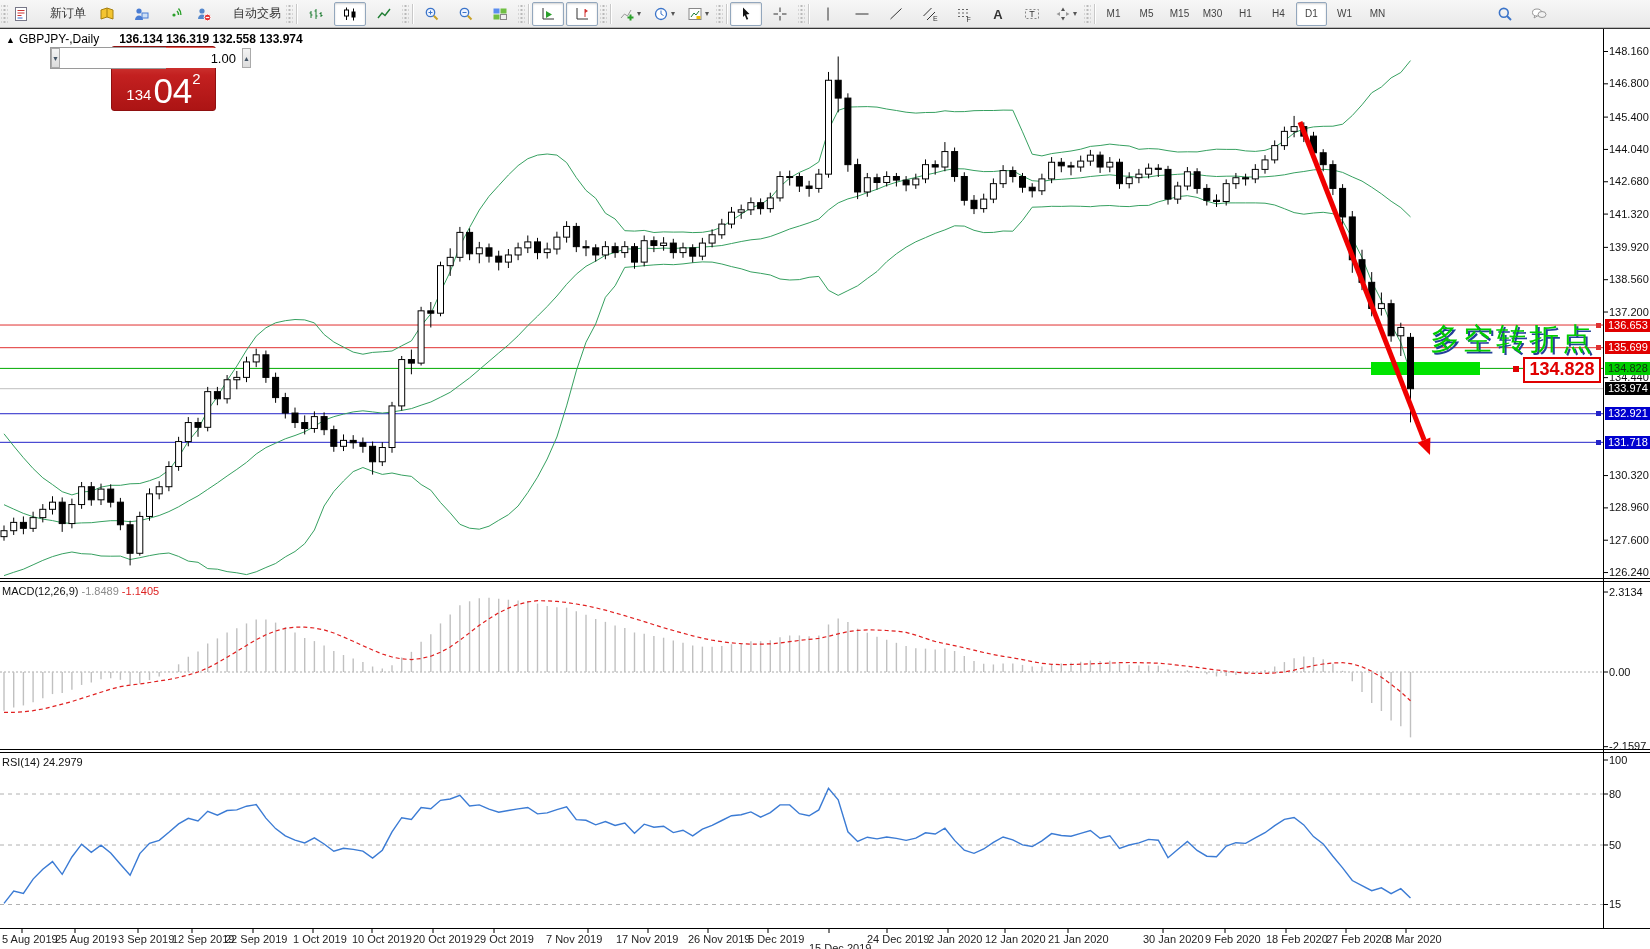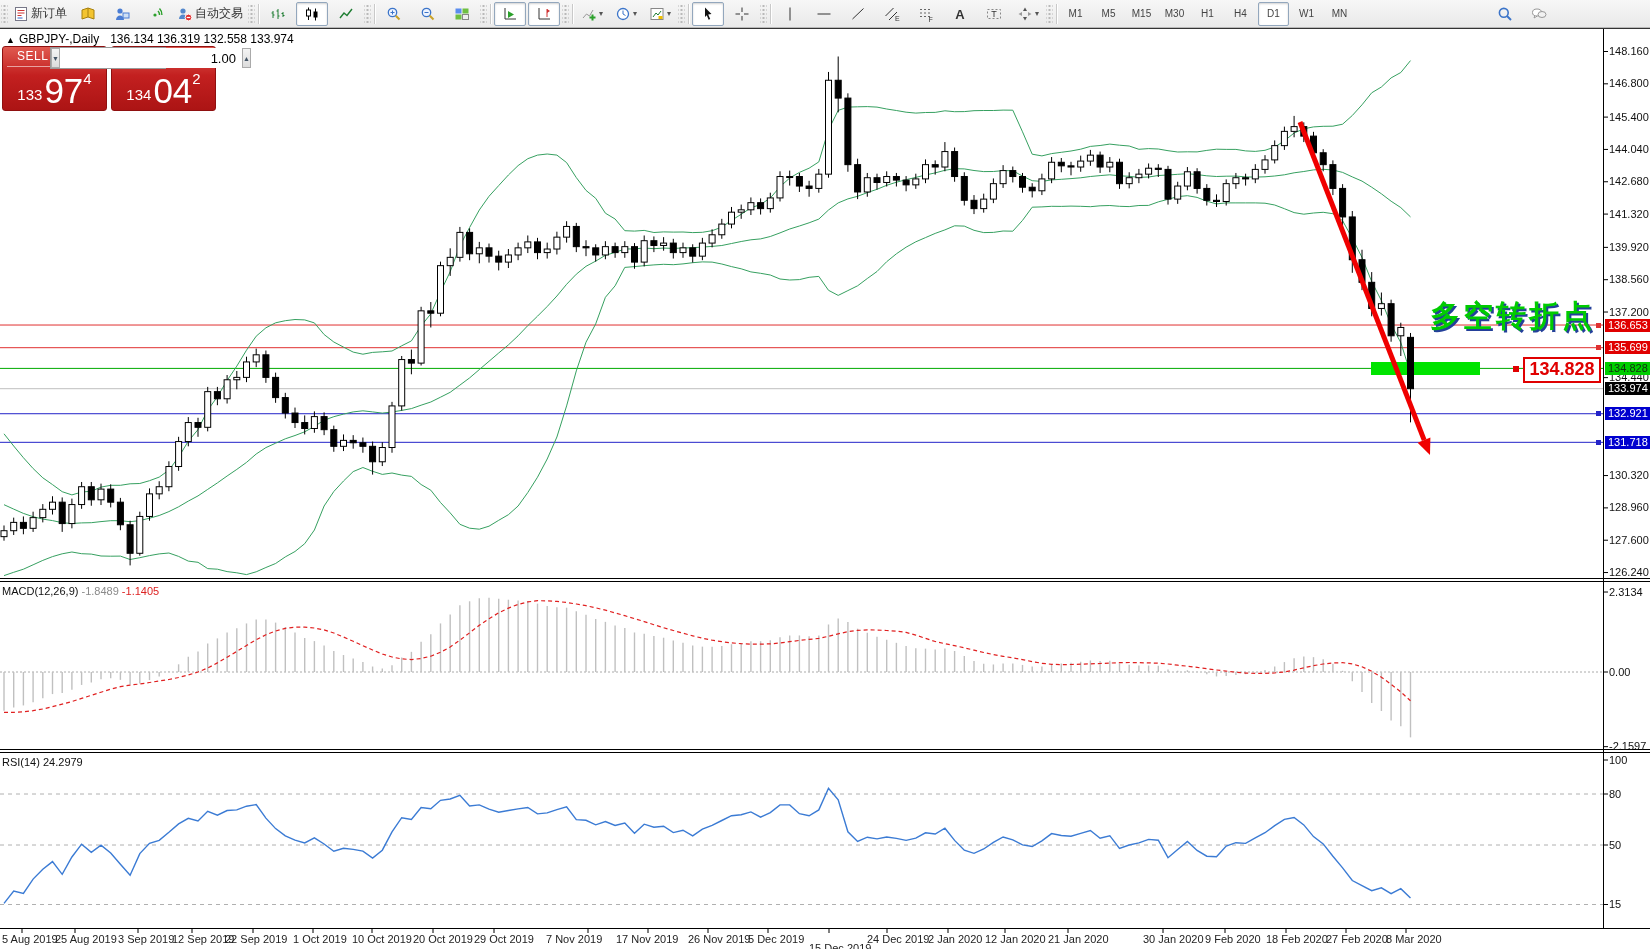--- a/index.html
+++ b/index.html
@@ -13,29 +13,29 @@
     border-bottom:1px solid #b8b8b8;display:flex;align-items:center;z-index:10;}
   .tb-group{display:flex;align-items:center;height:27px;}
   .grip{width:7px;height:18px;margin:0 1px;
     background-image:radial-gradient(circle,#b9b9b9 1px,transparent 1.3px);
     background-size:4px 4px;background-position:center;}
   .tb-sep{width:1px;height:20px;background:#c9c9c9;margin:0 2px;box-shadow:1px 0 0 #fff;}
   .tb-btn{display:flex;align-items:center;justify-content:center;height:22px;min-width:26px;
     margin:0 1px;border:1px solid transparent;border-radius:2px;color:#333;font-size:12px;
     padding:0 2px;cursor:default;}
   .tb-btn.pressed{background:#fff;border:1px solid #93a7bd;box-shadow:inset 0 1px 2px rgba(0,0,0,.18);}
-  .tb-btn .lbl{margin-left:2px;white-space:nowrap;}
+  .tb-btn .lbl{margin-left:21px;white-space:nowrap;}
   .caret{font-size:8px;color:#555;margin-left:2px;}
   .tf .tb-btn{min-width:25px;font-size:10px;color:#444;}
   #tb-right{margin-left:auto;margin-right:94px;display:flex;align-items:center;}
 
   
   #chart-title{position:absolute;left:6px;top:32px;font-size:12px;color:#000;z-index:8;}
   #chart-title .tri{font-size:9px;margin-right:4px;color:#000;}
-  #chart-title .vals{margin-left:11px;}
+  #chart-title .vals{margin-left:20px;font-weight:bold;}
 
   
   #oct{position:absolute;left:2px;top:46px;width:212px;height:63px;z-index:9;}
   .oct-btn{position:absolute;top:0;width:103px;height:63px;border-radius:3px;
     background:linear-gradient(180deg,#e05a50 0%,#c32020 45%,#ac1414 100%);
     border:1px solid #8f1010;color:#fff;}
   .oct-btn .tag{position:absolute;top:2px;font-size:12px;letter-spacing:.5px;color:#fff;}
   .oct-btn .rule{position:absolute;left:4px;right:4px;top:19px;height:1px;background:rgba(255,255,255,.55);}
   .oct-price{position:absolute;left:0;right:0;top:20px;bottom:0;display:flex;align-items:flex-end;justify-content:center;}
   .oct-price .sm{font-size:15px;line-height:30px;margin-right:2px;}
@@ -53,21 +53,21 @@
   
   .ax-lab{position:absolute;left:1609px;width:44px;height:13px;font-size:11px;line-height:13px;color:#111;z-index:6;}
   .marker-lab{position:absolute;left:1605px;width:47px;height:13px;font-size:11px;line-height:13px;
     padding-left:3px;z-index:7;}
   .handle{position:absolute;width:5px;height:5px;z-index:7;}
   .date-lab{position:absolute;top:933px;font-size:11px;color:#222;white-space:nowrap;z-index:6;}
   .ind-lab{position:absolute;font-size:11px;color:#111;z-index:6;white-space:nowrap;}
   .ind-lab .v1{color:#8a8a8a;} .ind-lab .v2{color:#d22;}
 
   
-  #cn-note{position:absolute;left:1430px;top:296px;font-size:30px;font-weight:bold;color:#00cc00;
+  #cn-note{position:absolute;left:1430px;top:319px;font-size:30px;font-weight:normal;color:#00cc00;
     letter-spacing:3px;text-shadow:2px 2px 0 #24409a;z-index:8;white-space:nowrap;}
   #price-callout{position:absolute;left:1523px;top:357px;width:74px;height:22px;background:#fff;
     border:2px solid #e00000;color:#e00000;font-size:18px;font-weight:bold;line-height:20px;
     text-align:center;z-index:8;}
   #callout-handle{position:absolute;left:1513px;top:366px;width:6px;height:6px;background:#e00000;z-index:8;}
 
   svg#chart-canvas{position:absolute;left:0;top:0;z-index:1;}
 </style>
 </head>
 <body>
@@ -885,29 +885,20 @@
       <line x1="1603" y1="794" x2="1608" y2="794" stroke="#000"></line>
       <line x1="1603" y1="845" x2="1608" y2="845" stroke="#000"></line>
       <line x1="1603" y1="904.5" x2="1608" y2="904.5" stroke="#000"></line>
     </svg>
 
   <div id="chart-title">
     <span class="tri">▲</span><span>GBPJPY-,Daily</span><span class="vals">136.134 136.319 132.558 133.974</span>
   </div>
 
   <div id="oct">
-    <div id="oct-sell" class="oct-btn">
-      <span class="tag">SELL</span>
-      <span class="rule"></span>
-      <div class="oct-price">
-        <span class="sm">133</span>
-        <span class="big">97</span>
-        <span class="sup">4</span>
-      </div>
-    </div>
     <div id="oct-buy" class="oct-btn">
       <span class="tag">BUY</span>
       <span class="rule"></span>
       <div class="oct-price">
         <span class="sm">134</span>
         <span class="big">04</span>
         <span class="sup">2</span>
       </div>
     </div>
     <div id="vol-box">

